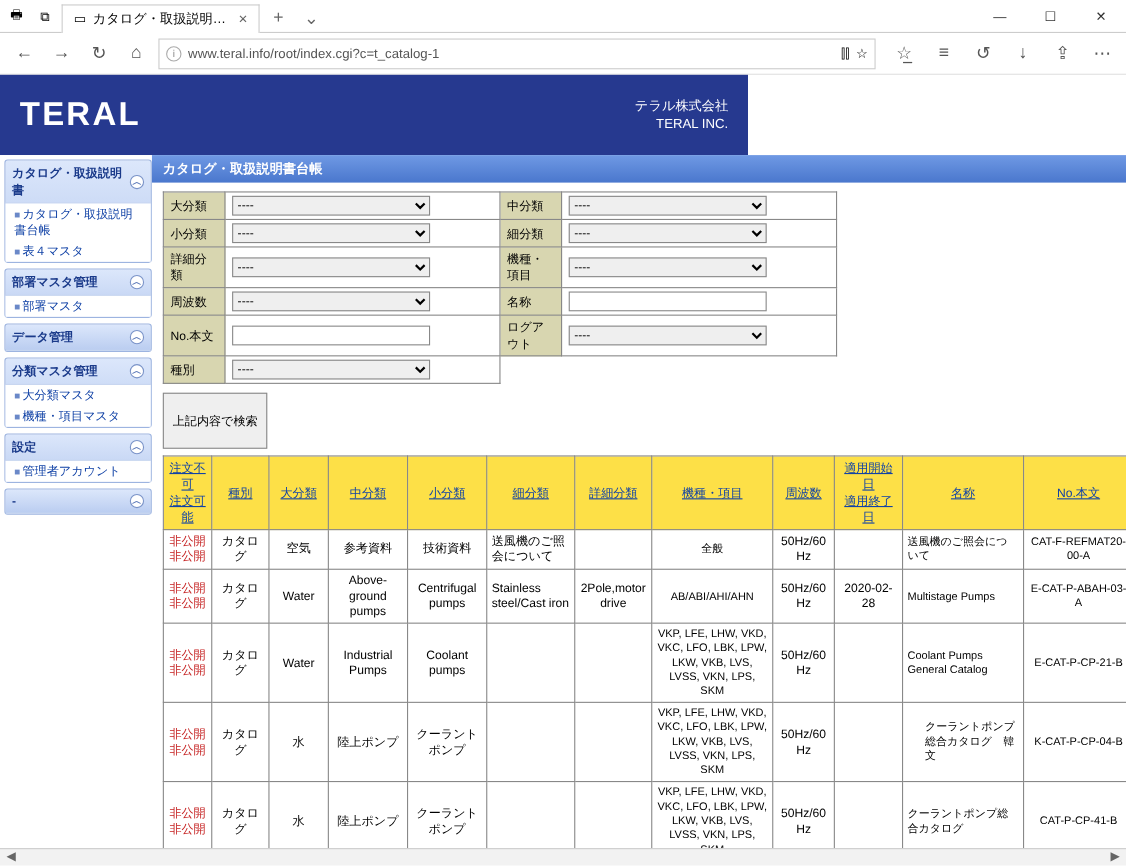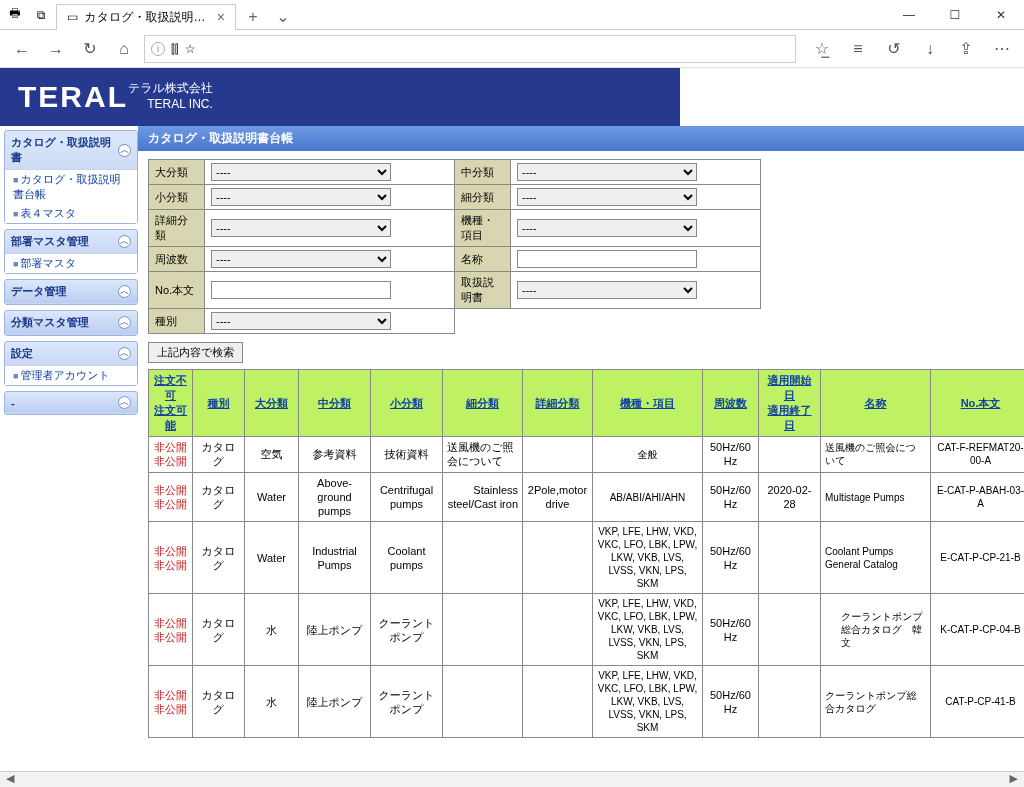--- a/index.html
+++ b/index.html
@@ -17,21 +17,21 @@
 .win-controls { margin-left: auto; display: flex; }
 .win-btn { width: 46px; display: flex; align-items: center; justify-content: center; font-size: 12px; color: #333; }
 
 .navbar { height: 38px; display: flex; align-items: center; gap: 6px; padding: 0 8px; border-bottom: 1px solid #e0e0e0; }
 .nav-btn { width: 28px; height: 28px; display: flex; align-items: center; justify-content: center; color: #555; font-size: 16px; }
 .addr-bar { flex: 1; display: flex; align-items: center; border: 1px solid #ccc; height: 28px; padding: 0 6px; gap: 6px; }
 .addr-icon { color: #888; font-size: 12px; border: 1px solid #aaa; border-radius: 50%; width: 14px; height: 14px; display: flex; align-items: center; justify-content: center; font-size: 9px; }
 .addr-text { flex: 1; color: #555; }
 .tool-right { display: flex; gap: 8px; padding-left: 6px; }
 .tool-icon { width: 28px; height: 28px; display: flex; align-items: center; justify-content: center; color: #555; font-size: 16px; }
-.banner { height: 58px; background: linear-gradient(#26398f, #26398f); color: #fff; display: flex; align-items: center; padding: 0 18px; }
+.banner { height: 73px; background: linear-gradient(#26398f, #26398f); color: #fff; display: flex; align-items: center; justify-content: space-between; padding: 0 18px; }
 .banner-wrap { width: 680px; }
 .banner .logo { font-family: Arial; font-weight: bold; font-size: 30px; letter-spacing: 2px; }
 .banner .company { text-align: right; font-size: 12px; line-height: 1.3; }
 
 .content-wrap { display: flex; width: 100%; }
 .sidebar { width: 138px; background: #fff; padding: 4px 0 4px 4px; }
 .side-box { border: 1px solid #9db4e0; background: linear-gradient(#dce7fb, #b9ccf0); border-radius: 3px; margin-bottom: 5px; position: relative; font-size: 11px; }
 .side-head { font-weight: bold; color: #1a3a8a; padding: 4px 6px; border-bottom: 1px solid #c8d6f0; display: flex; justify-content: space-between; align-items: center; }
 .side-head .toggle { width: 13px; height: 13px; border: 1px solid #7a93c8; border-radius: 50%; background: #fff; display: flex; align-items: center; justify-content: center; font-size: 9px; color: #5a77b8; }
 .side-items { background: #fff; }
@@ -42,28 +42,28 @@
 .main-inner { padding-left: 10px; }
 .breadcrumb { background: linear-gradient(#6f99e4, #4a77cd); color: #fff; font-weight: bold; padding: 4px 10px; font-size: 12px; margin-bottom: 8px; width: 100%; }
 .newreg { color: #1142a6; margin: 4px 0 12px 0; font-size: 11px; }
 
 .search-table { border-collapse: collapse; font-size: 11px; margin-bottom: 8px; }
 .search-table td { border: 1px solid #888; padding: 3px 6px; }
 .search-table .lbl { background: #d8d6b0; width: 56px; }
 .search-table select, .search-table input[type=text] { width: 180px; font-size: 11px; border: 1px solid #888; height: 18px; }
 .search-table .val { width: 250px; }
 
-.btn { font-size: 11px; padding: 2px 8px; border: 1px solid #888; background: #efefef; cursor: pointer; }
+.btn { font-size: 11px; padding: 17px 8px; border: 1px solid #888; background: #efefef; cursor: pointer; }
 .btn-row { display: flex; gap: 6px; margin-bottom: 6px; }
 
 .count { font-size: 11px; margin-bottom: 2px; }
 
 .data-table { border-collapse: collapse; font-size: 11px; width: 100%; table-layout: fixed; }
 .data-table th, .data-table td { border: 1px solid #888; padding: 3px 4px; text-align: center; vertical-align: middle; }
-.data-table th { background: #bef264; font-weight: bold; }
+.data-table th { background: #fde047; font-weight: normal; }
 .data-table th a { color: #1142a6; text-decoration: underline; cursor: pointer; }
 .data-table .nopub { color: #c52020; }
 .data-table td { background: #fff; word-wrap: break-word; line-height: 1.3; }
 .data-table .sm { font-size: 10px; }
 
 .statusbar { position: absolute; bottom: 0; left: 0; right: 0; height: 16px; background: #f2f2f2; border-top: 1px solid #ccc; display: flex; justify-content: space-between; padding: 0 6px; font-size: 11px; color: #666; }
 .statusbar .arrow { cursor: pointer; }
 </style>
 </head>
 <body>
@@ -87,20 +87,21 @@
   </div>
 </div>
 
 <div class="navbar">
   <div class="nav-btn">←</div>
   <div class="nav-btn">→</div>
   <div class="nav-btn">↻</div>
   <div class="nav-btn">⌂</div>
   <div class="addr-bar">
     <span class="addr-icon">i</span>
+    <span class="addr-text">www.teral.info/root/index.cgi?c=t_catalog-1</span>
     <span>⫿⫿</span>
     <span>☆</span>
   </div>
   <div class="tool-right">
     <div class="tool-icon">☆̲</div>
     <div class="tool-icon">≡</div>
     <div class="tool-icon">↺</div>
     <div class="tool-icon">↓</div>
     <div class="tool-icon">⇪</div>
     <div class="tool-icon">⋯</div>
@@ -142,20 +143,24 @@
         <div class="side-head">
           <span>データ管理</span>
           <span class="toggle">︿</span>
         </div>
       </div>
       <div class="side-box">
         <div class="side-head">
           <span>分類マスタ管理</span>
           <span class="toggle">︿</span>
         </div>
+        <div class="side-items">
+          <a>大分類マスタ</a>
+          <a>機種・項目マスタ</a>
+        </div>
       </div>
       <div class="side-box">
         <div class="side-head">
           <span>設定</span>
           <span class="toggle">︿</span>
         </div>
         <div class="side-items">
           <a>管理者アカウント</a>
         </div>
       </div>
@@ -192,21 +197,21 @@
         </tr>
         <tr>
           <td class="lbl">周波数</td>
           <td class="val"><select><option>----</option></select></td>
           <td class="lbl">名称</td>
           <td class="val"><input type="text" style=""></td>
         </tr>
         <tr>
           <td class="lbl">No.本文</td>
           <td class="val"><input type="text" style=""></td>
-          <td class="lbl">取扱説明書</td>
+          <td class="lbl">ログアウト</td>
           <td class="val"><select><option>----</option></select></td>
         </tr>
         <tr>
           <td class="lbl">種別</td>
           <td class="val"><select><option>----</option></select></td>
           <td colspan="2" style="border:none"></td>
         </tr>
       </tbody>
         </table>
 
@@ -259,21 +264,21 @@
               <td></td>
               <td class="sm" style="text-align: left;">送風機のご照会について</td>
               <td class="sm">CAT-F-REFMAT20-00-A</td>
             </tr>
             <tr>
               <td><a class="nopub">非公開</a><br><a class="nopub">非公開</a></td>
               <td>カタログ</td>
               <td>Water</td>
               <td>Above-ground pumps</td>
               <td>Centrifugal pumps</td>
-              <td style="text-align: right;">Stainless steel/Cast iron</td>
+              <td style="text-align: left;">Stainless steel/Cast iron</td>
               <td>2Pole,motor drive</td>
               <td class="sm">AB/ABI/AHI/AHN</td>
               <td>50Hz/60Hz</td>
               <td>2020-02-28</td>
               <td class="sm" style="text-align: left;">Multistage Pumps</td>
               <td class="sm">E-CAT-P-ABAH-03-A</td>
             </tr>
             <tr>
               <td><a class="nopub">非公開</a><br><a class="nopub">非公開</a></td>
               <td>カタログ</td>

